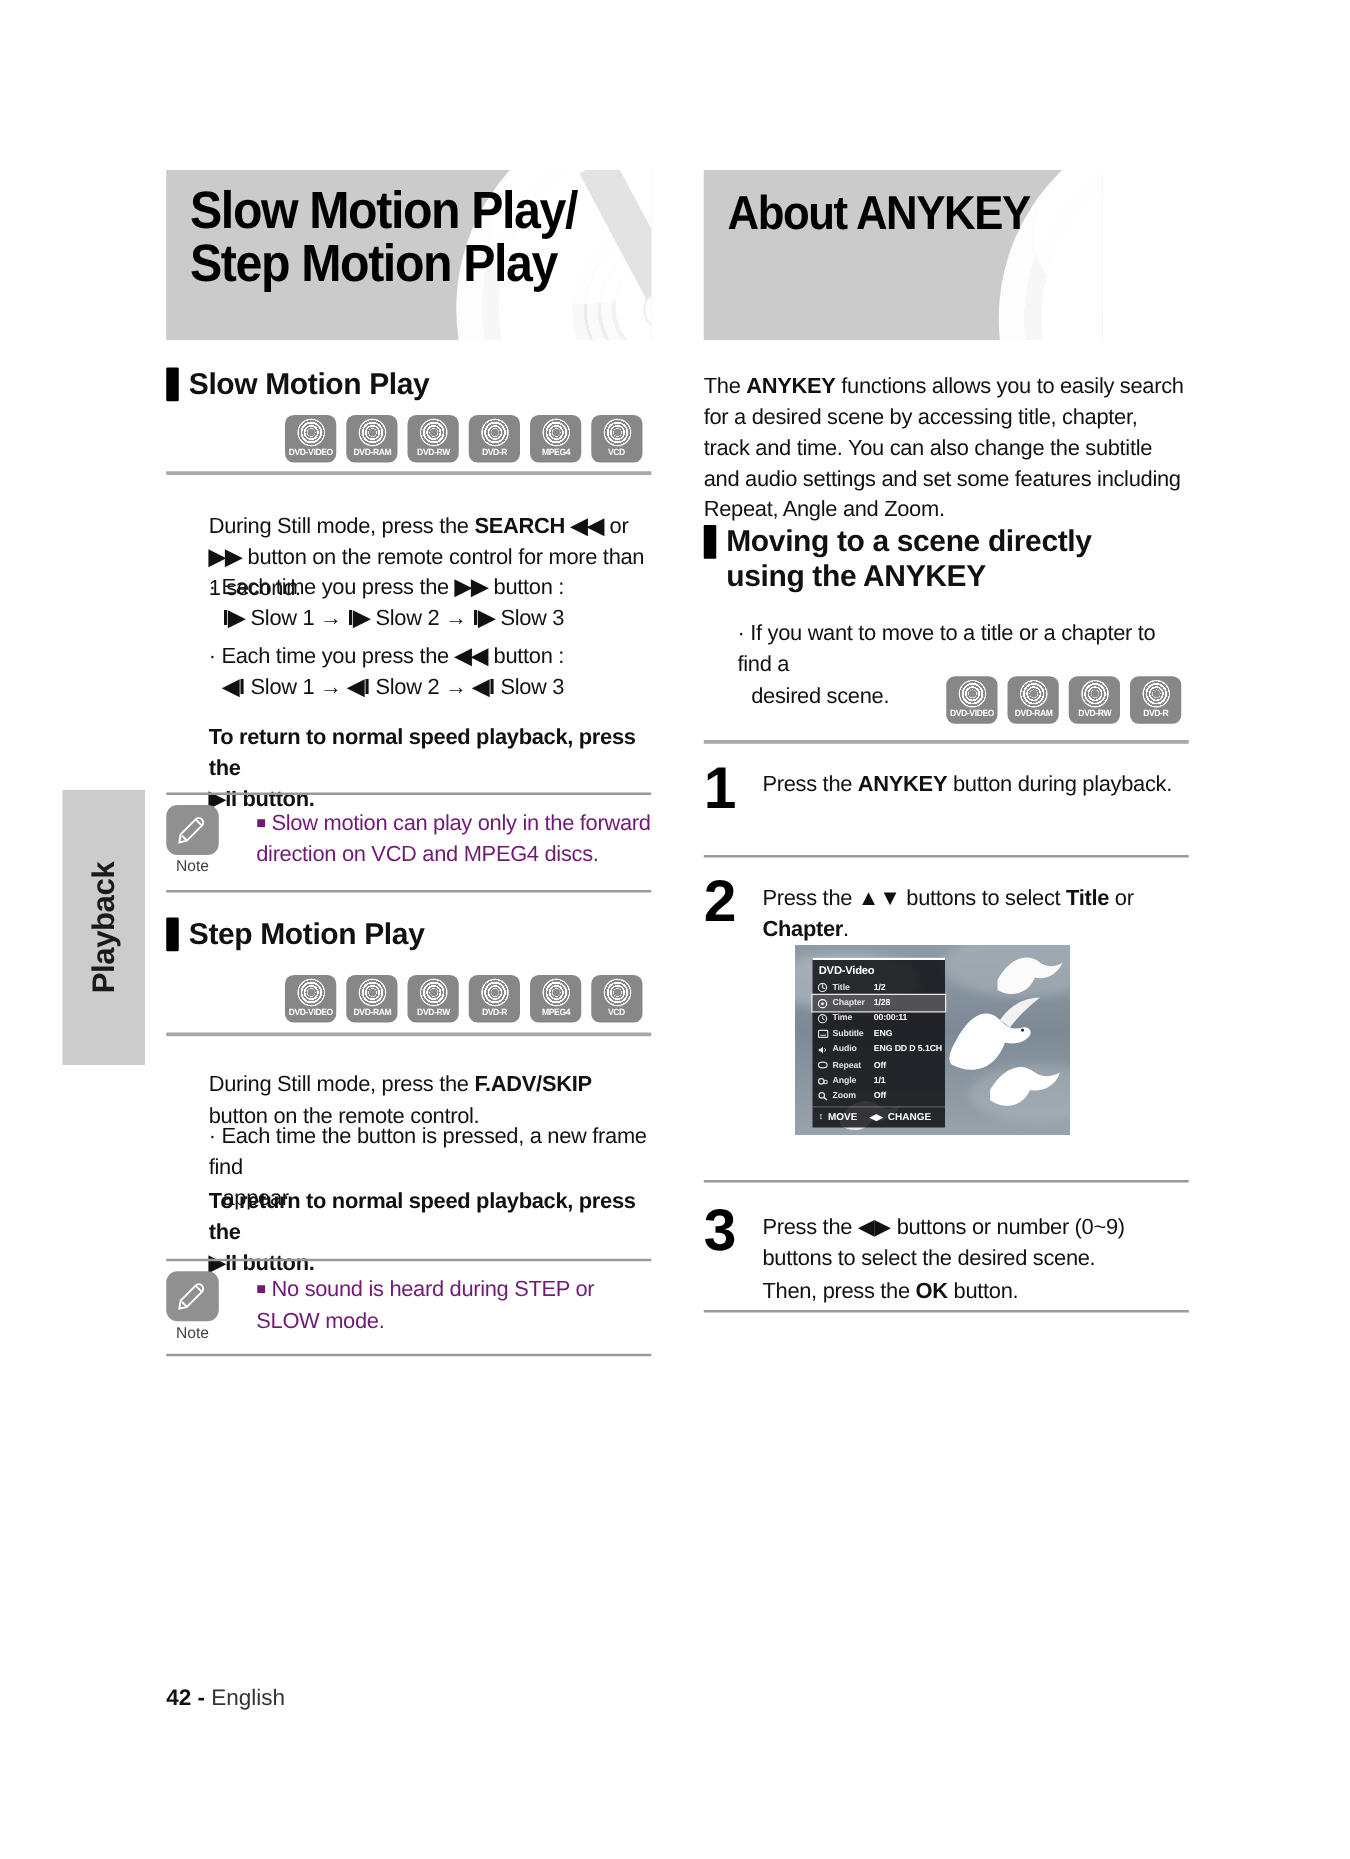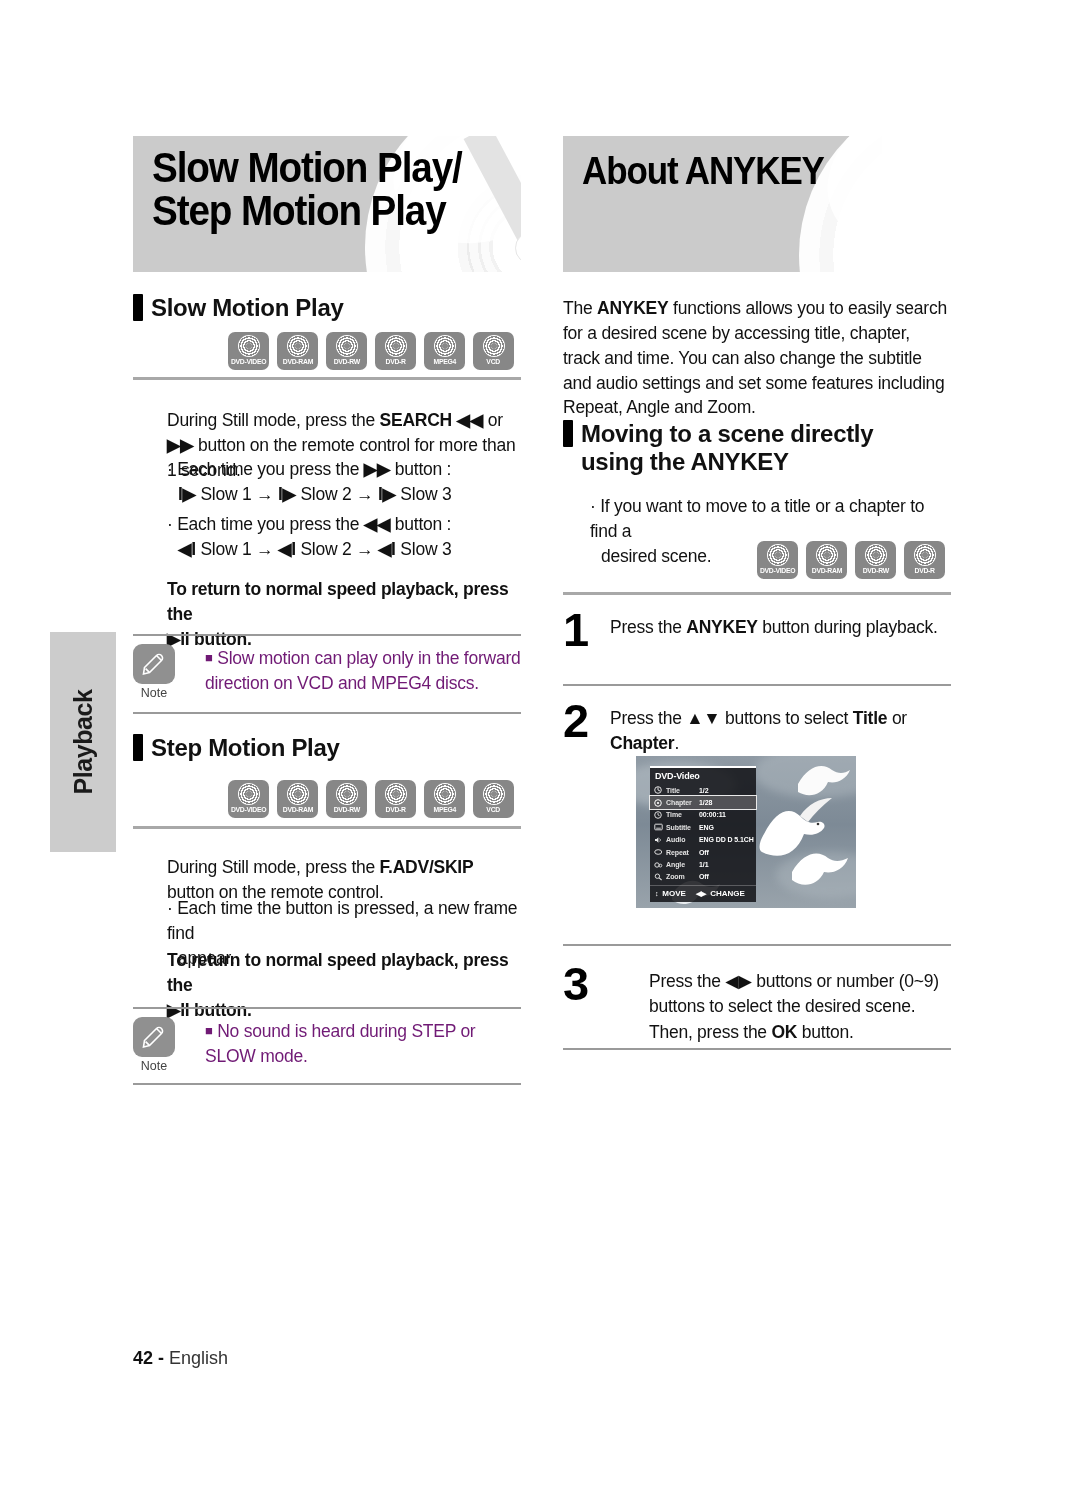--- a/index.html
+++ b/index.html
@@ -567,21 +567,21 @@
         <span class="g" style="margin-left:6px;">◀▶</span>
         <span>CHANGE</span>
       </div>
     </div>
   </div>
 
   <div class="rule thin" style="left:563px;top:944px;width:388px;"></div>
 
   <div class="step" style="left:563px;top:960px;width:388px;height:76px;">
     <div class="step-num">3</div>
-    <div class="step-text" style="width:348px;margin-left:39px;">
+    <div class="step-text" style="width:348px;">
       Press the ◀▶ buttons or number (0~9) buttons to select the desired scene.<br>Then, press the <b>OK</b> button.
     </div>
   </div>
 
   <div class="rule thin" style="left:563px;top:1048px;width:388px;"></div>
 
   <div class="footer">
     <b>42</b><b>&nbsp;-&nbsp;</b><span class="eng">English</span>
   </div>
 

